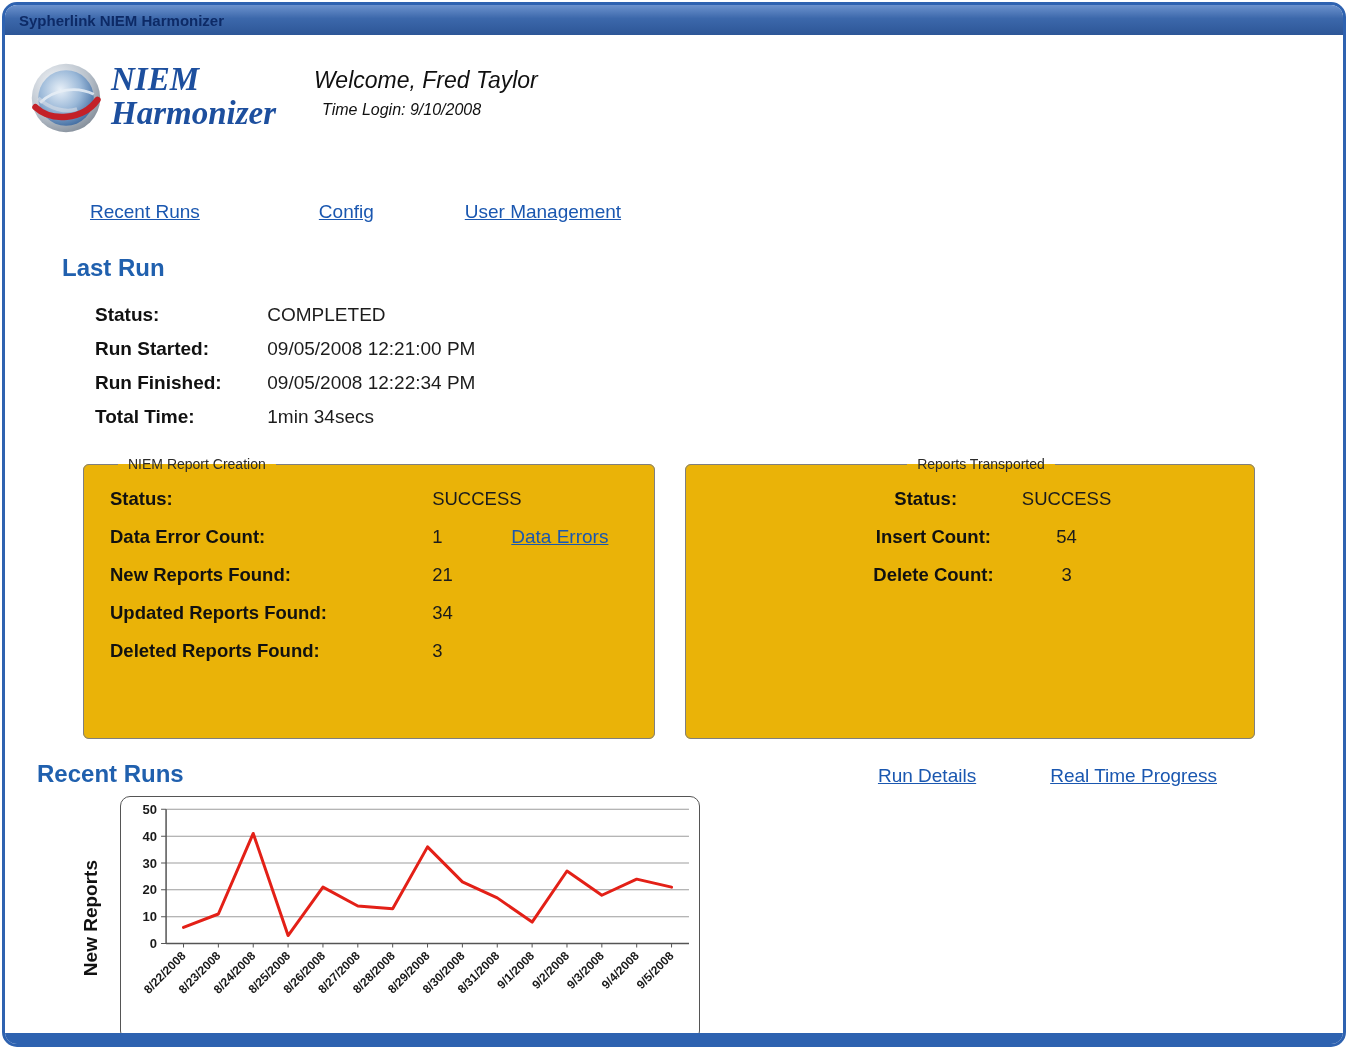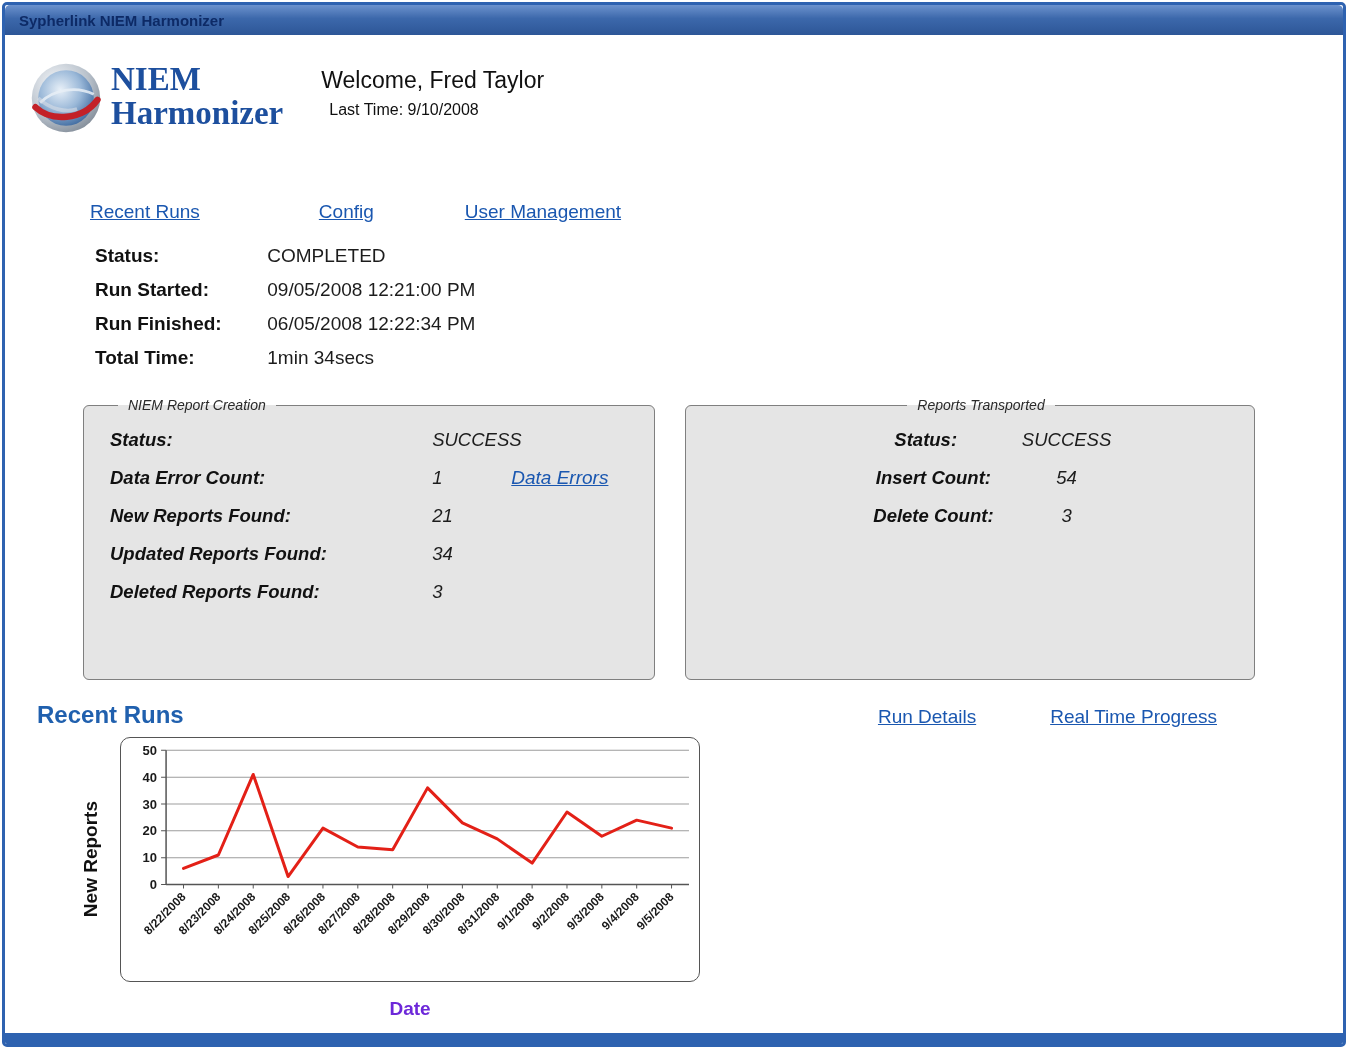--- a/index.html
+++ b/index.html
@@ -1,23 +1,23 @@
 <!DOCTYPE html>
 <html><head>
 <meta charset="utf-8">
 <style>
   *{box-sizing:border-box;}
   html,body{margin:0;padding:0;background:#ffffff;font-family:"Liberation Sans",sans-serif;}
-  .window{width:1344px;height:1045px;margin:2px;border:3px solid #2e62b0;border-radius:5px;overflow:hidden;display:flex;flex-direction:column;background:#fff;}
+  .window{width:1344px;height:1045px;margin:2px;border:3px solid #2e62b0;border-radius:15px;overflow:hidden;display:flex;flex-direction:column;background:#fff;}
   .titlebar{flex:0 0 30px;background:linear-gradient(180deg,#6c92cd 0%,#3c68ab 45%,#2d5697 100%);display:flex;align-items:center;padding:0 14px;border-radius:5px 5px 0 0;}
   .titlebar .title{font-size:15px;font-weight:bold;color:#0d2a66;}
   .content{flex:1;padding:26px 30px 0 30px;overflow:hidden;background:#fff;}
   .bottombar{flex:0 0 11px;background:#2e62b0;}
 
-  .header{display:flex;align-items:flex-start;}
+  .header{display:flex;align-items:flex-start;font-style:italic;}
   .logo{width:74px;height:74px;margin-left:-6px;flex:0 0 auto;}
   .brand{margin-left:8px;font-family:"Liberation Serif",serif;font-weight:bold;color:#1d4f9e;font-size:33px;line-height:1.02;margin-top:2px;}
   .welcome{margin-left:38px;margin-top:6px;}
   .welcome-main{font-size:23px;color:#101010;}
   .welcome-sub{font-size:16px;color:#101010;margin-top:7px;margin-left:8px;}
 
   a{color:#1a57b0;text-decoration:underline;cursor:pointer;}
   .nav{margin-top:26px;display:flex;align-items:baseline;}
   .nav a{font-size:19px;}
   .nav-1{margin-left:55px;}
@@ -26,21 +26,21 @@
 
   .section-heading{color:#2060ae;font-size:24px;font-weight:bold;margin:0;line-height:29px;}
   .lastrun-heading{margin-top:30px;margin-left:27px;}
 
   .kv-rows{margin-top:16px;margin-left:60px;}
   .kv{line-height:34px;font-size:19px;}
   .kv .k{display:inline-block;width:167px;font-weight:bold;color:#111;}
   .kv .v{color:#1c1c1c;}
 
   .panels{display:flex;margin-top:22px;margin-left:48px;gap:30px;}
-  fieldset{border:1px solid #7f7f7f;border-radius:6px;margin:0;padding:8px 14px 8px 26px;background:#e5e5e5;font-style:italic;}
+  fieldset{border:1px solid #7f7f7f;border-radius:6px;margin:0;padding:8px 14px 8px 26px;background:#eab308;}
   .panel-1{width:572px;height:283px;}
   .panel-2{width:570px;height:283px;padding-left:20px;text-align:center;}
   legend{font-size:14px;color:#2a2a2a;padding:0 10px;margin-left:8px;}
   .prow{line-height:38px;font-size:18.5px;white-space:nowrap;}
   .prow .k{display:inline-block;font-weight:bold;color:#111;}
   .panel-1 .k{width:317px;}
   .panel-2 .k{width:182px;}
   .prow .v{display:inline-block;color:#1c1c1c;min-width:74px;}
   .prow a{font-size:19px;}
 
@@ -86,45 +86,46 @@
         <path d="M7 50 C 24 66, 58 64, 74 42" fill="none" stroke="#c32128" stroke-width="7" stroke-linecap="round"></path>
         <path d="M10 40 C 22 52, 40 56, 52 52" fill="none" stroke="#d8dee6" stroke-width="4" opacity="0.6"></path>
       </svg>
       <div class="brand">
         <div>NIEM</div>
         <div>Harmonizer</div>
       </div>
       <div class="welcome">
         <div class="welcome-main">Welcome, Fred Taylor</div>
         <div class="welcome-sub">
-          <span>Last Time:</span>
+          <span>Time Login:</span>
           <span>9/10/2008</span>
         </div>
       </div>
     </div>
 
     <div class="nav">
       <a class="nav-1">Recent Runs</a>
       <a class="nav-2">Config</a>
       <a class="nav-3">User Management</a>
     </div>
 
+    <h2 class="section-heading lastrun-heading">Last Run</h2>
 
     <div class="kv-rows">
       <div class="kv">
         <span class="k">Status:</span>
         <span class="v">COMPLETED</span>
       </div>
       <div class="kv">
         <span class="k">Run Started:</span>
         <span class="v">09/05/2008 12:21:00 PM</span>
       </div>
       <div class="kv">
         <span class="k">Run Finished:</span>
-        <span class="v">06/05/2008 12:22:34 PM</span>
+        <span class="v">09/05/2008 12:22:34 PM</span>
       </div>
       <div class="kv">
         <span class="k">Total Time:</span>
         <span class="v">1min 34secs</span>
       </div>
     </div>
 
     <div class="panels">
 
       <fieldset class="panel-1">

